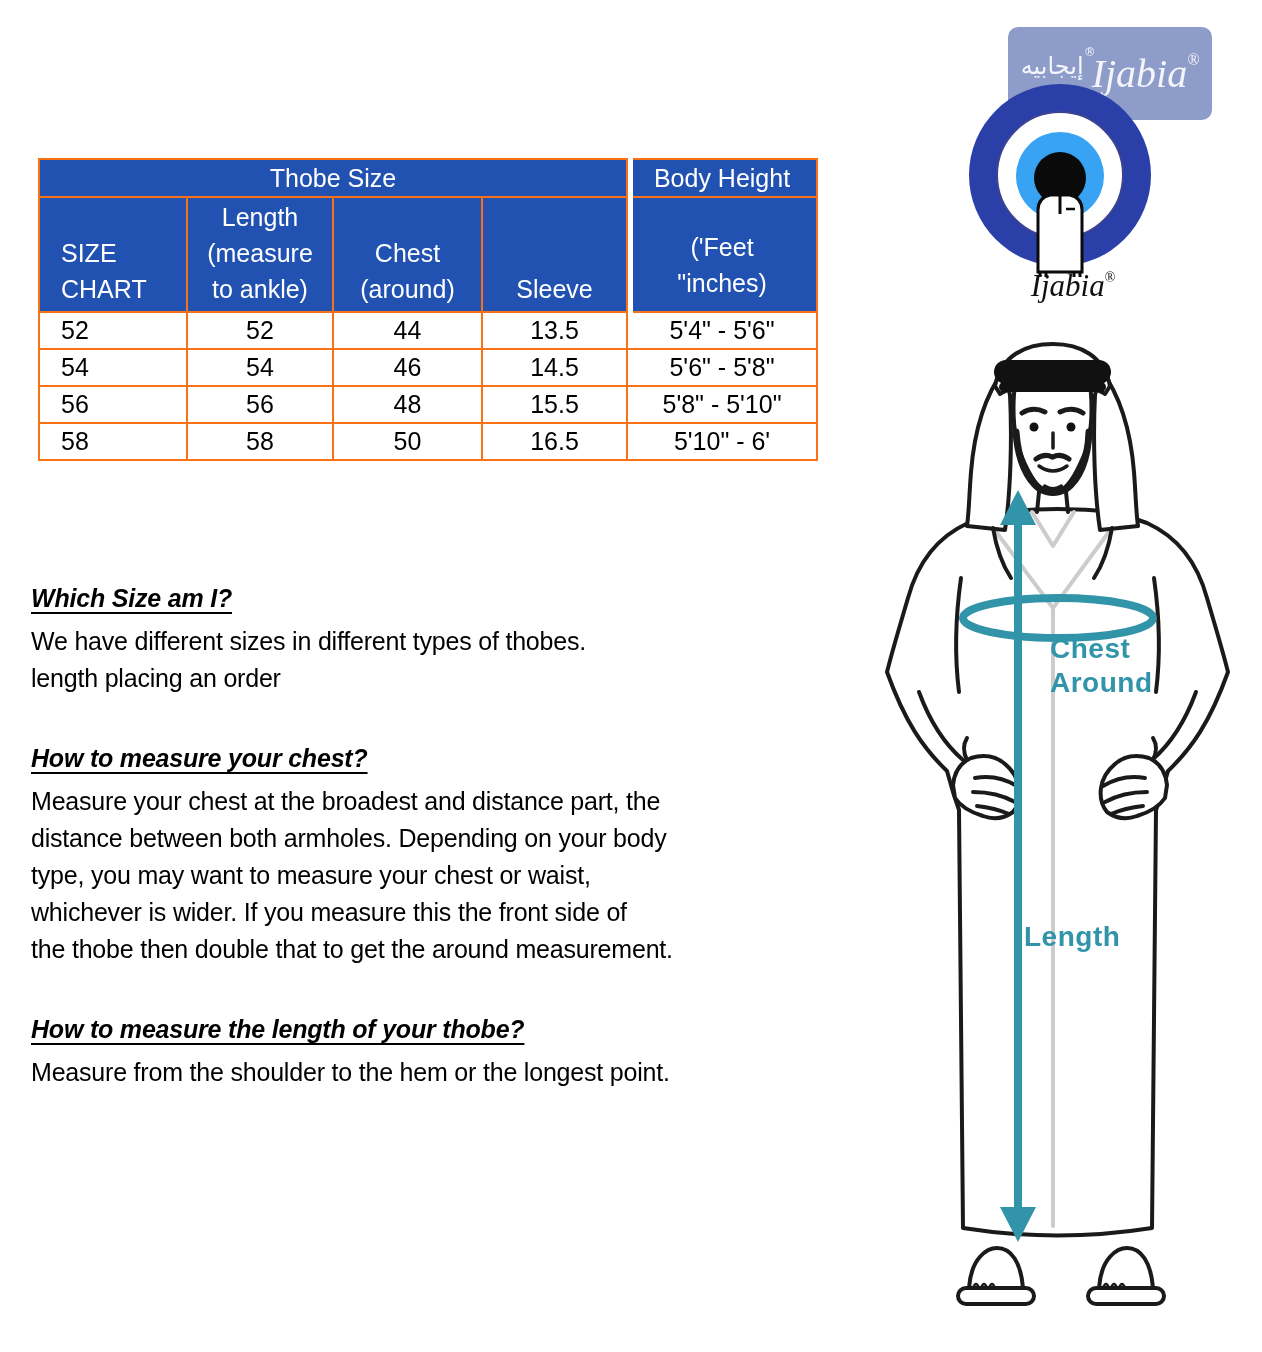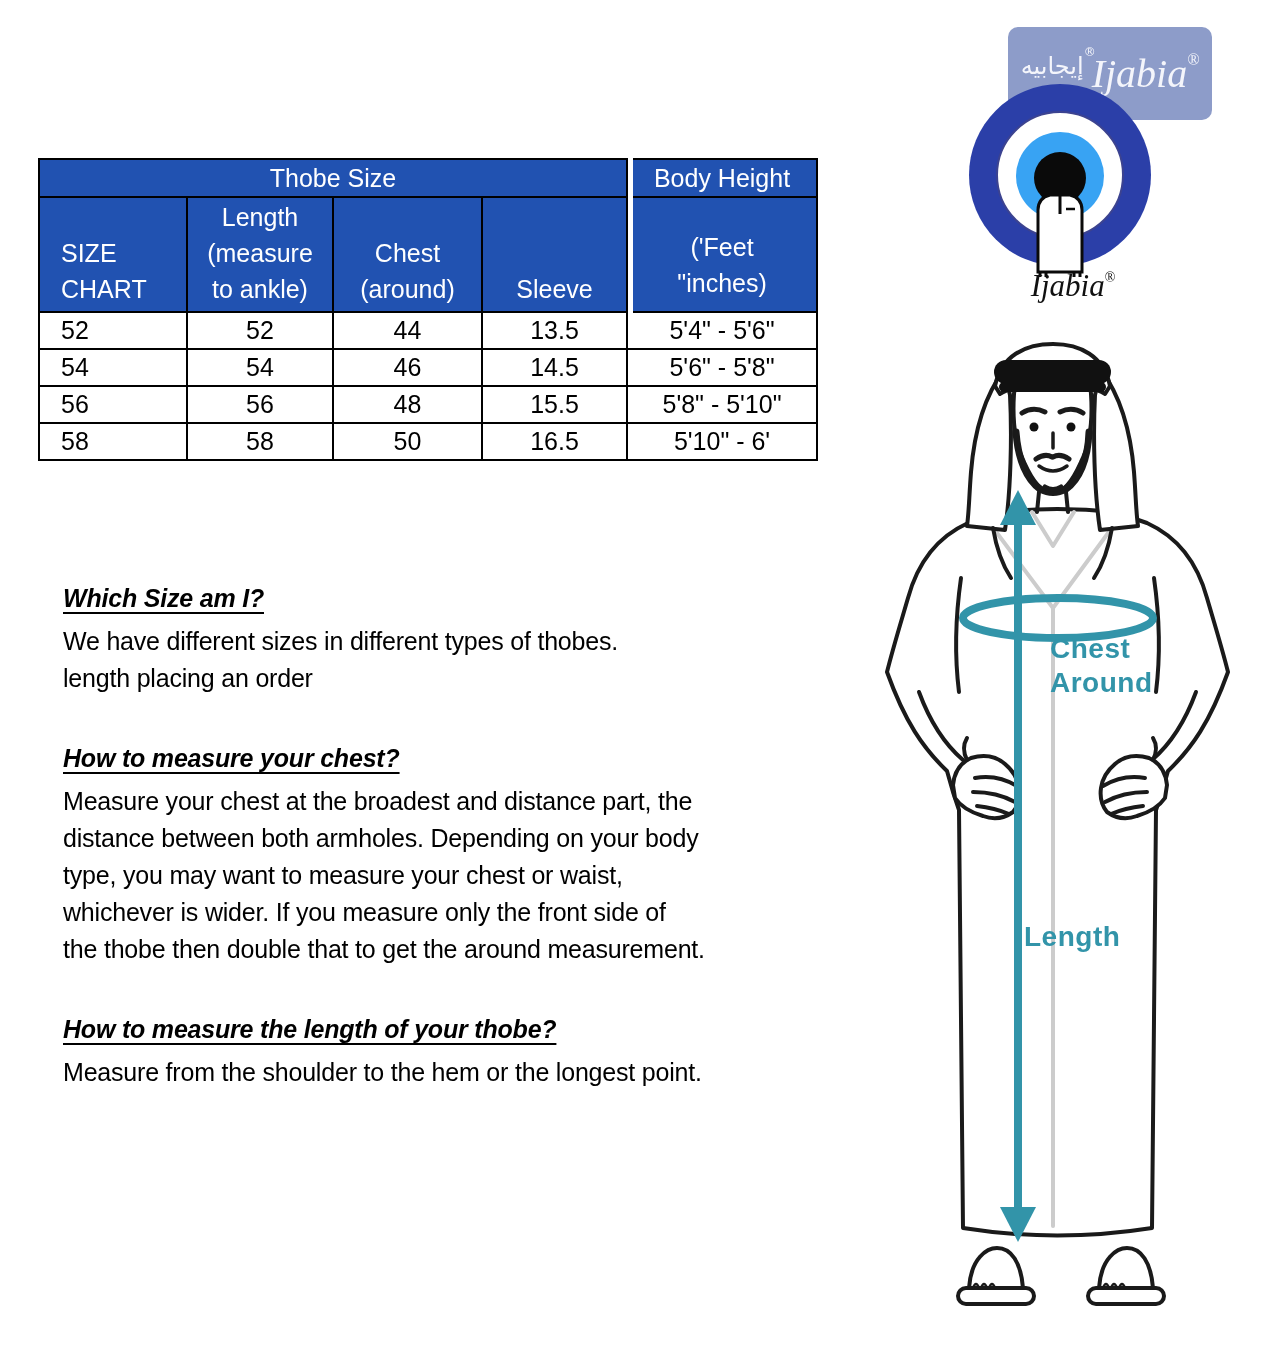--- a/index.html
+++ b/index.html
@@ -2,35 +2,35 @@
 <html><head>
 <meta charset="utf-8">
 <style>
   html,body{margin:0;padding:0;background:#fff;}
   .page{position:relative;width:1262px;height:1352px;background:#fff;overflow:hidden;
         font-family:"Liberation Sans",sans-serif;color:#000;}
 
   
   table.size-table{position:absolute;left:38px;top:158px;width:778px;
         border-collapse:collapse;table-layout:fixed;font-size:25px;}
-  .size-table th,.size-table td{border:2px solid #000000;padding:0;font-weight:400;text-align:center;}
+  .size-table th,.size-table td{border:2px solid #f97316;padding:0;font-weight:400;text-align:center;}
   .size-table .blue{background:var(--tblue);color:#fff;}
   .size-table tr.group-row{height:38px;}
   .size-table tr.subhead-row{height:115px;}
   .size-table tr.subhead-row th{vertical-align:bottom;padding-bottom:4px;line-height:36px;}
   .size-table tr.data-row{height:37px;}
   .size-table tr.footer-row{height:37px;}
   .size-table .left{text-align:left;padding-left:21px;}
   .size-table th.gap,.size-table td.gap{position:relative;}
   .size-table .gap::before{content:"";position:absolute;left:0;top:-2px;bottom:-2px;width:5px;background:#fff;}
   .size-table .feet-cell{padding-bottom:10px !important;}
   .size-table td.no-border{border:none;}
 
   
-  .text-block{position:absolute;left:63px;top:584px;width:730px;font-size:25px;letter-spacing:-0.2px;}
+  .text-block{position:absolute;left:31px;top:584px;width:730px;font-size:25px;letter-spacing:-0.2px;}
   .text-section{margin-bottom:47px;}
   .section-heading{display:inline-block;font-size:25px;font-weight:bold;font-style:italic;
         text-decoration:underline;text-underline-offset:5px;text-decoration-thickness:2px;
         margin:0 0 10px 0;}
   .text-line{line-height:37px;white-space:nowrap;}
 
   
   .brand-card{position:absolute;left:1008px;top:27px;width:204px;height:93px;
         background:var(--cardbg);border-radius:10px;display:flex;align-items:center;
         justify-content:center;color:#f4f5fb;z-index:1;}
@@ -127,21 +127,21 @@
     <div class="text-section">
       <h3 class="section-heading">Which Size am I?</h3>
       <div class="text-line">We have different sizes in different types of thobes.</div>
       <div class="text-line">length placing an order</div>
     </div>
     <div class="text-section">
       <h3 class="section-heading">How to measure your chest?</h3>
       <div class="text-line">Measure your chest at the broadest and distance part, the</div>
       <div class="text-line">distance between both armholes. Depending on your body</div>
       <div class="text-line">type, you may want to measure your chest or waist,</div>
-      <div class="text-line">whichever is wider. If you measure only the front side of</div>
+      <div class="text-line">whichever is wider. If you measure this the front side of</div>
       <div class="text-line">the thobe then double that to get the around measurement.</div>
     </div>
     <div class="text-section">
       <h3 class="section-heading">How to measure the length of your thobe?</h3>
       <div class="text-line">Measure from the shoulder to the hem or the longest point.</div>
     </div>
   </div>
 
   <div class="brand-card">
     <span class="brand-arabic"><span>إيجابيه</span><span class="brand-reg-small">®</span></span>

